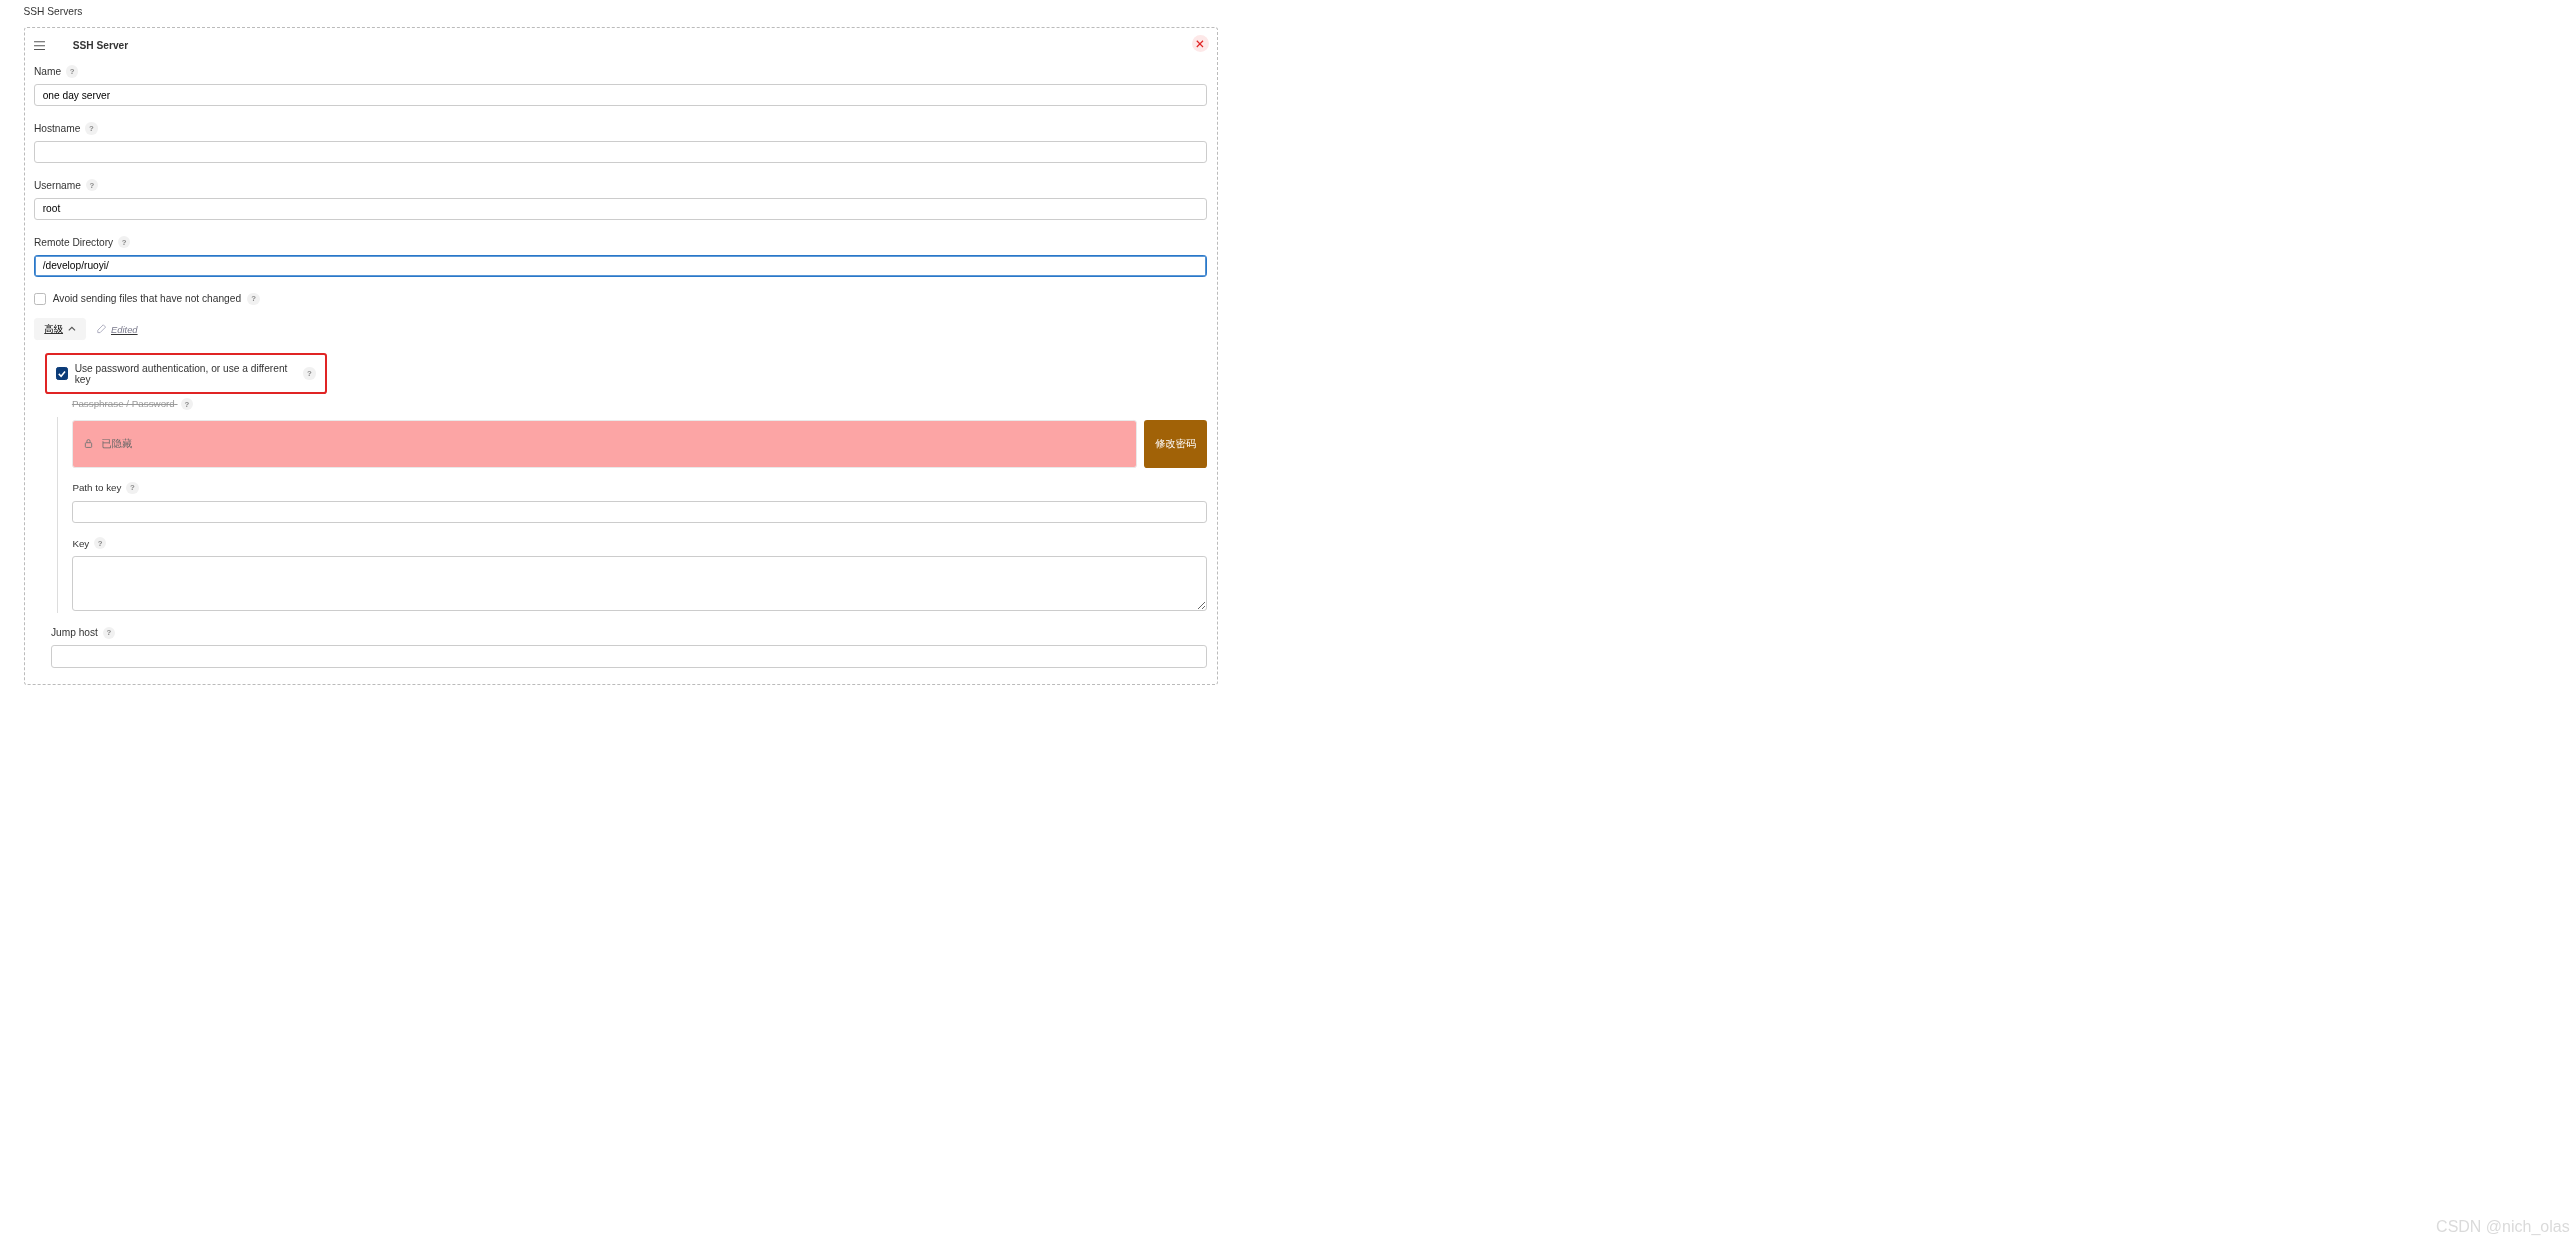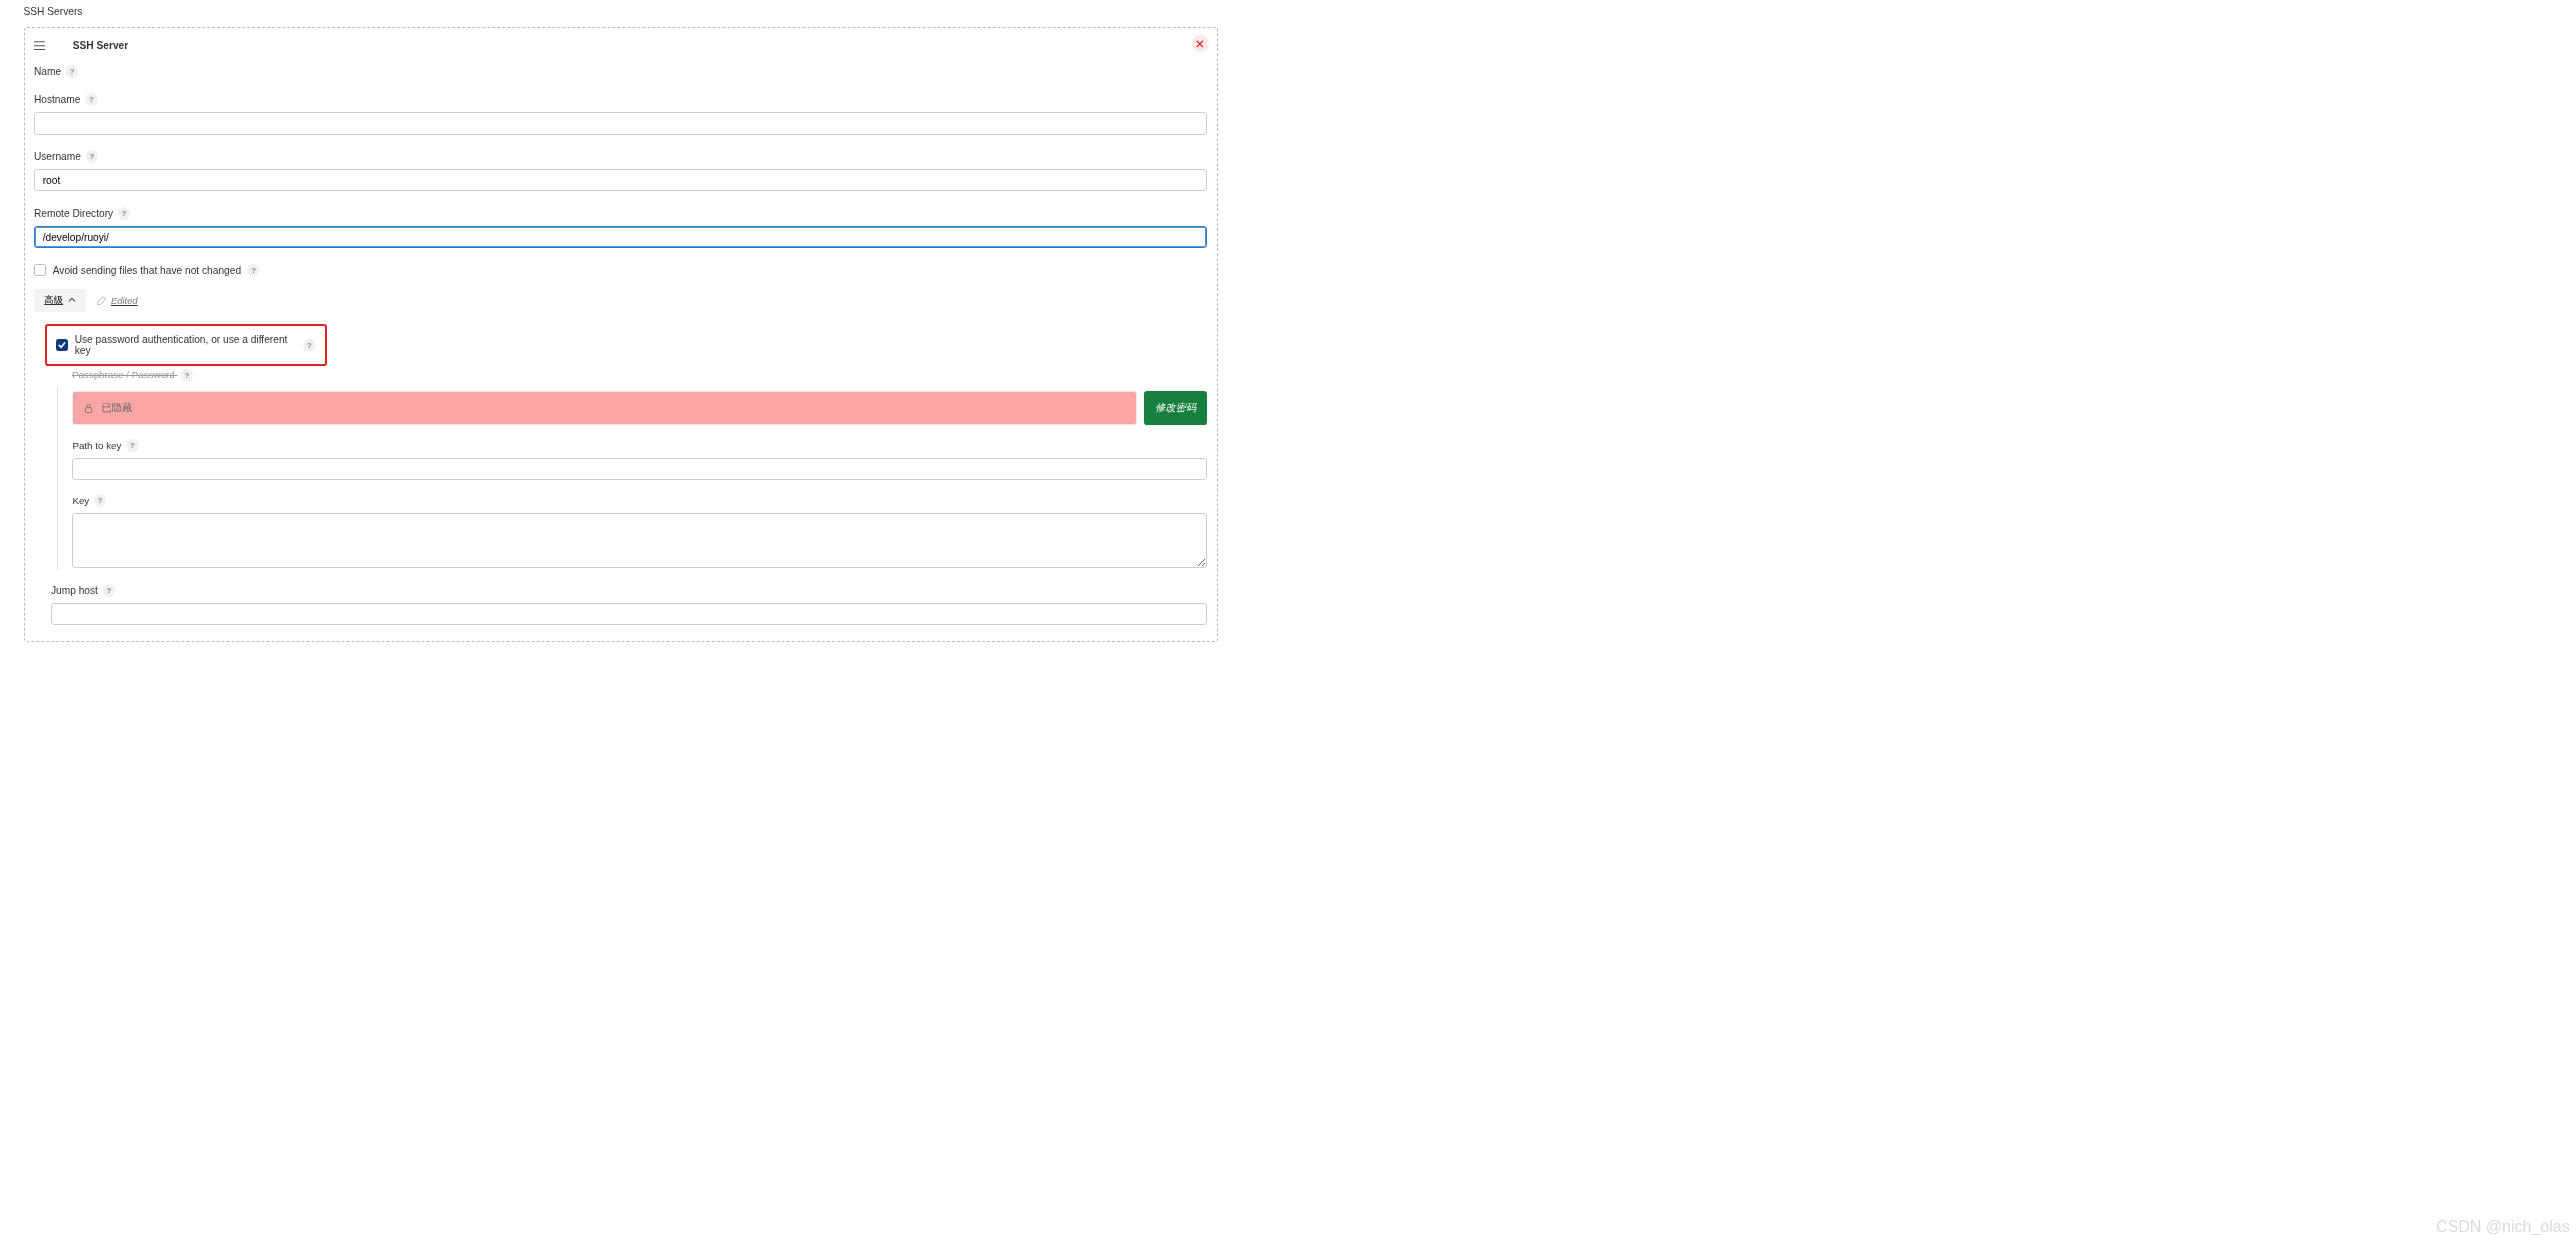--- a/index.html
+++ b/index.html
@@ -117,28 +117,27 @@
   .pwd-box {
     flex: 1;
     display: flex; align-items: center; gap: 7.8px;
     border: 0.8px solid #e9e9e9;
     background: #fca5a5;
     border-radius: 3.1px;
     padding: 3.9px 9.4px;
     color: #666;
   }
   .btn-primary {
-    background: #15803d;
+    background: #a16207;
     color: #fff;
     border: none;
     border-radius: 3.1px;
-    padding: 10px 11px;
-    font-size: 10.2px;
-    cursor: pointer;
-    font-style: italic;
+    padding: 17px 11px;
+    font-size: 10.2px;
+    cursor: pointer;
   }
   .watermark {
     position: fixed;
     right: 6.3px; bottom: 0px;
     font-size: 16px;
     color: rgba(150,150,150,0.35);
     font-family: sans-serif;
     pointer-events: none;
   }
   .passphrase-label {
@@ -168,20 +167,21 @@
         </svg>
     </span>
     <span class="panel-title">SSH Server</span>
   </div>
 
   <div class="field">
     <div class="field-label">
       <span>Name</span>
       <span class="help">?</span>
     </div>
+    <input class="text-input" type="text" value="one day server" style="">
   </div>
 
   <div class="field">
     <div class="field-label">
       <span>Hostname</span>
       <span class="help">?</span>
     </div>
     <input class="text-input" type="text" style="color: transparent; text-shadow: rgba(0, 0, 0, 0.5) 0px 0px 4.7px;" value="">
   </div>
 

